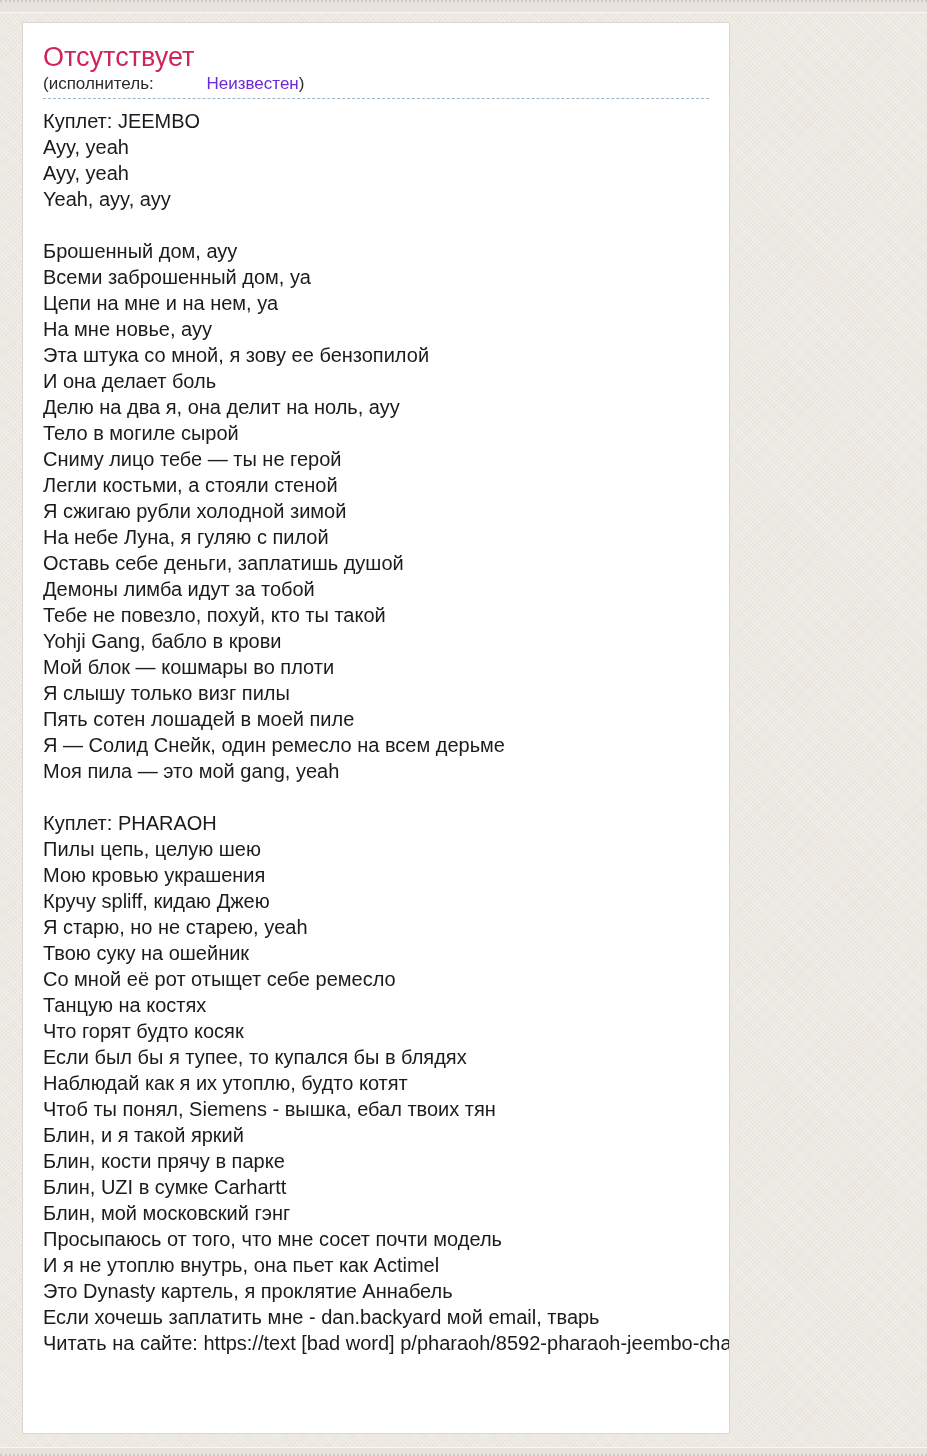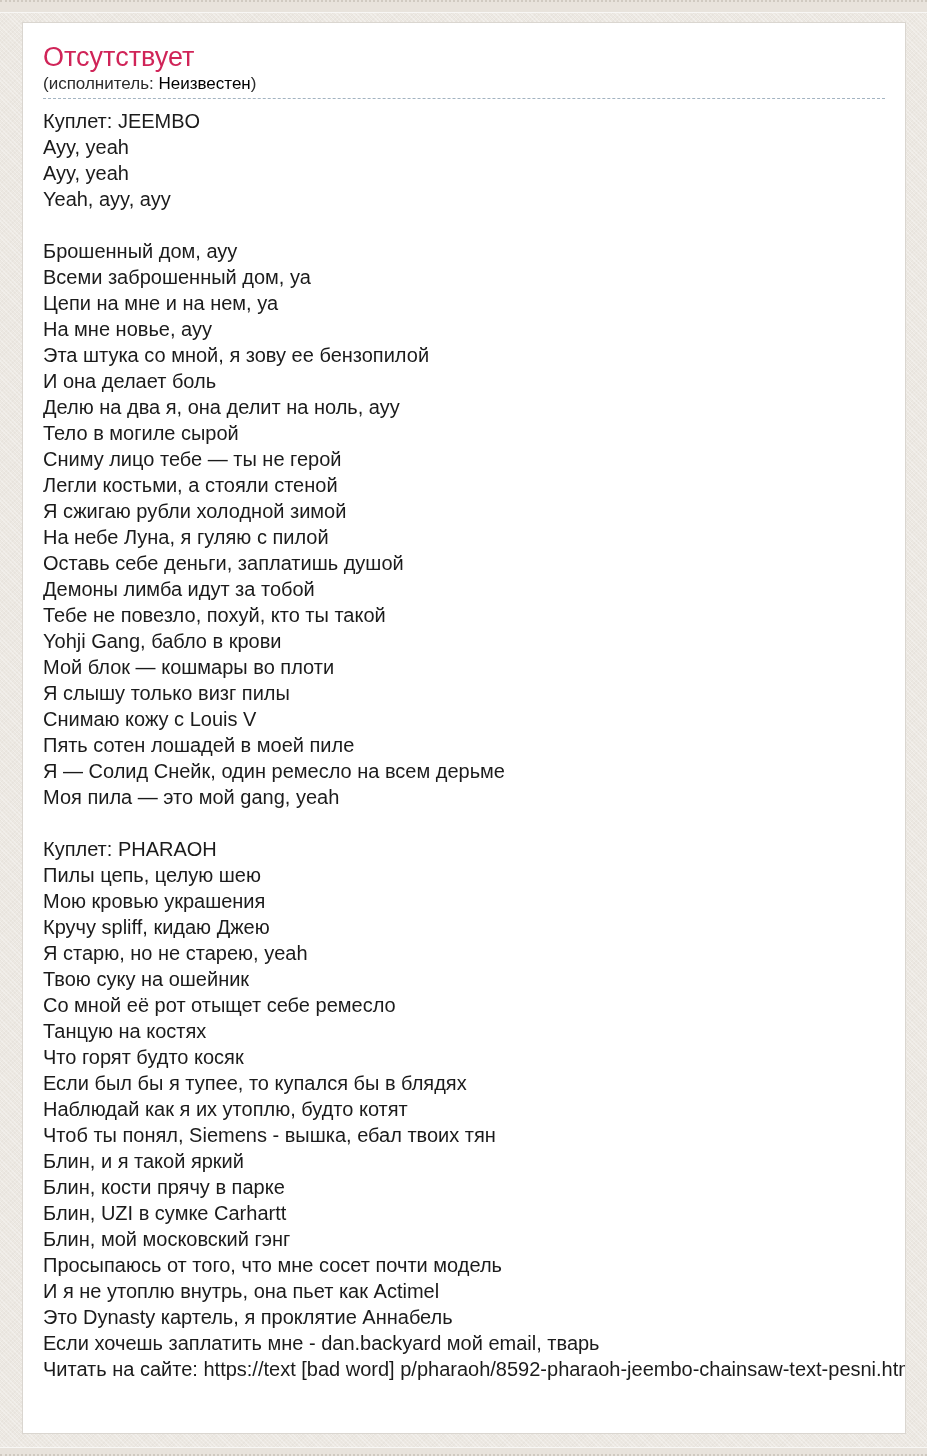--- a/index.html
+++ b/index.html
@@ -32,21 +32,21 @@
     width: 100%; height: 9px;
     background: #e8e3dc;
     border-bottom: 2px dotted #d0cac1;
     border-top: 1px solid rgba(255,255,255,0.7);
     box-sizing: border-box;
   }
   .card {
     position: absolute;
     left: 22px;
     top: 22px;
-    width: 884px;
+    width: 708px;
     height: 1412px;
     background: #ffffff;
     border: 1px solid #dad6d0;
     box-sizing: border-box;
     padding: 20px 20px 20px 20px;
     overflow: hidden;
   }
   h1.song-title {
     margin: 0;
     font-size: 27px;
@@ -56,23 +56,24 @@
   }
   .artist-line {
     margin-top: 3px;
     font-size: 17px;
     line-height: 20px;
     color: #2b2b2b;
     padding-bottom: 4px;
     border-bottom: 1px dashed #a3b4c2;
   }
   .artist-line a.artist {
-    color: #000000;
+    color: #6d28d9;
     text-decoration: none;
     cursor: pointer;
+    margin-left: 48px;
   }
   .lyrics {
     margin-top: 9px;
     font-size: 20px;
     color: #1b1b1b;
   }
   .lyric-line {
     height: 26px;
     line-height: 26px;
     white-space: nowrap;
@@ -106,21 +107,20 @@
       <div class="lyric-line">Сниму лицо тебе — ты не герой</div>
       <div class="lyric-line">Легли костьми, а стояли стеной</div>
       <div class="lyric-line">Я сжигаю рубли холодной зимой</div>
       <div class="lyric-line">На небе Луна, я гуляю с пилой</div>
       <div class="lyric-line">Оставь себе деньги, заплатишь душой</div>
       <div class="lyric-line">Демоны лимба идут за тобой</div>
       <div class="lyric-line">Тебе не повезло, похуй, кто ты такой</div>
       <div class="lyric-line">Yohji Gang, бабло в крови</div>
       <div class="lyric-line">Мой блок — кошмары во плоти</div>
       <div class="lyric-line">Я слышу только визг пилы</div>
-      <div class="lyric-line">Снимаю кожу с Louis V</div>
       <div class="lyric-line">Пять сотен лошадей в моей пиле</div>
       <div class="lyric-line">Я — Солид Снейк, один ремесло на всем дерьме</div>
       <div class="lyric-line">Моя пила — это мой gang, yeah</div>
       <div class="lyric-line">&nbsp;</div>
       <div class="lyric-line">Куплет: PHARAOH</div>
       <div class="lyric-line">Пилы цепь, целую шею</div>
       <div class="lyric-line">Мою кровью украшения</div>
       <div class="lyric-line">Кручу spliff, кидаю Джею</div>
       <div class="lyric-line">Я старю, но не старею, yeah</div>
       <div class="lyric-line">Твою суку на ошейник</div>

